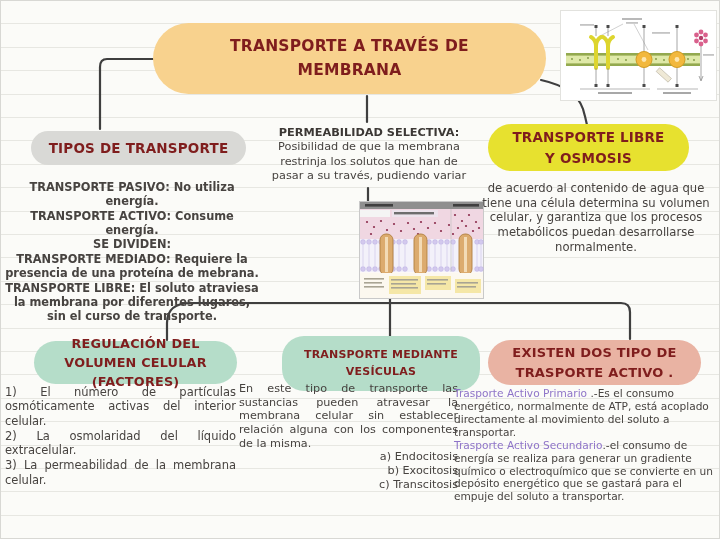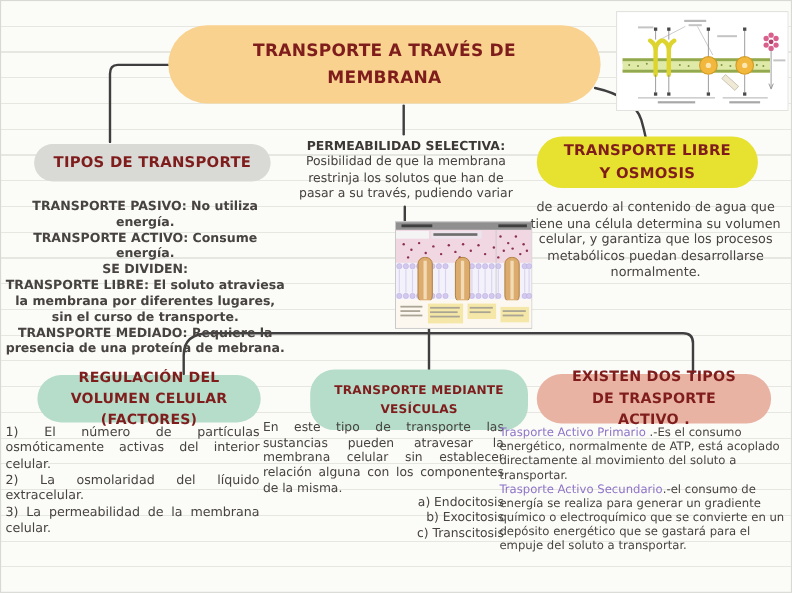--- a/index.html
+++ b/index.html
@@ -215,22 +215,22 @@
     </svg>
   </div>
 
   <div class="pill pill-tipos">
     <div class="inner">TIPOS DE TRANSPORTE</div>
   </div>
   <div class="para tipos-text">
     <div>TRANSPORTE PASIVO: No utiliza energía.</div>
     <div>TRANSPORTE ACTIVO: Consume energía.</div>
     <div>SE DIVIDEN:</div>
+    <div>TRANSPORTE MEDIADO: Requiere la presencia de una proteína de mebrana.</div>
     <div>TRANSPORTE LIBRE: El soluto atraviesa la membrana por diferentes lugares, sin el curso de transporte.</div>
-    <div>TRANSPORTE MEDIADO: Requiere la presencia de una proteína de mebrana.</div>
   </div>
 
   <div class="para perm-text">
     <div class="head">PERMEABILIDAD SELECTIVA:</div>
     <div>Posibilidad de que la membrana restrinja los solutos que han de pasar a su través, pudiendo variar</div>
   </div>
 
   <div class="illus illus-center">
     <svg width="125" height="98" viewBox="0 0 125 98">
       <rect x="0.5" y="0.5" width="124" height="97" fill="#fdf9f7" stroke="#c9c9c9"></rect>
@@ -374,20 +374,20 @@
     <div class="inner">TRANSPORTE MEDIANTE VESÍCULAS</div>
   </div>
   <div class="para vesiculas-text">
     <div class="body">En este tipo de transporte las sustancias pueden atravesar la membrana celular sin establecer relación alguna con los componentes de la misma.</div>
     <div class="item">a) Endocitosis</div>
     <div class="item">b) Exocitosis</div>
     <div class="item">c) Transcitosis</div>
   </div>
 
   <div class="pill pill-activo">
-    <div class="inner">EXISTEN DOS TIPOS DE TRASPORTE ACTIVO .</div>
+    <div class="inner">EXISTEN DOS TIPO DE TRASPORTE ACTIVO .</div>
   </div>
   <div class="para activo-text">
     <p><span class="term">Trasporte Activo Primario</span><span> .-Es el consumo energético, normalmente de ATP, está acoplado directamente al movimiento del soluto a transportar.</span></p>
     <p><span class="term">Trasporte Activo Secundario</span><span>.-el consumo de energía se realiza para generar un gradiente químico o electroquímico que se convierte en un depósito energético que se gastará para el empuje del soluto a transportar.</span></p>
   </div>
 
 </div>
 
 </body></html>

